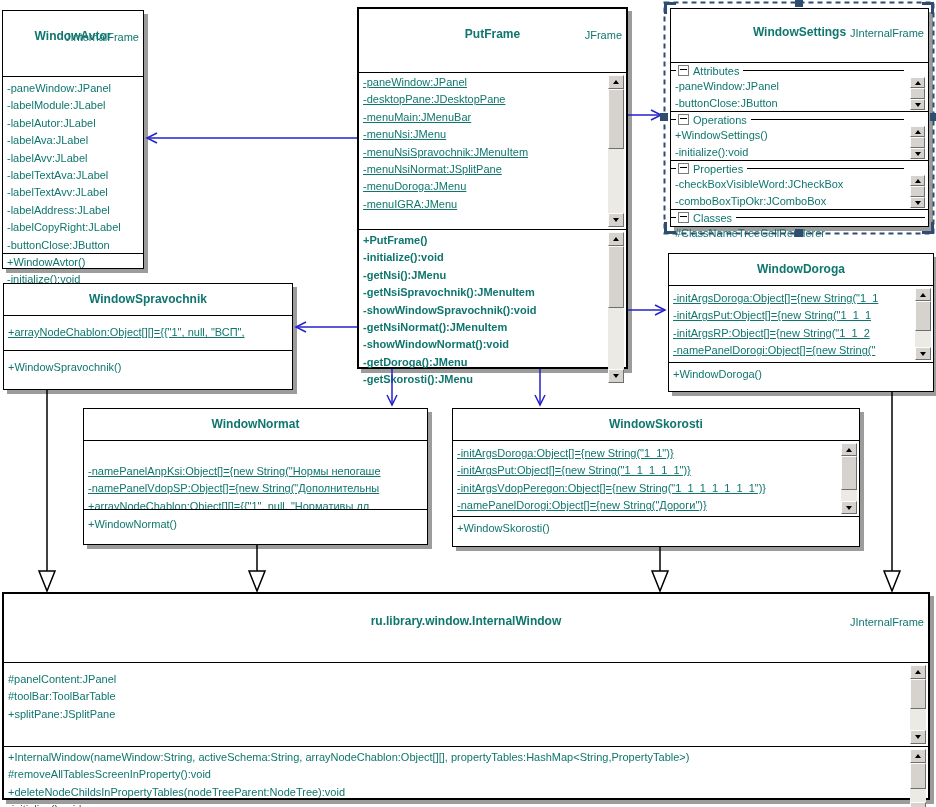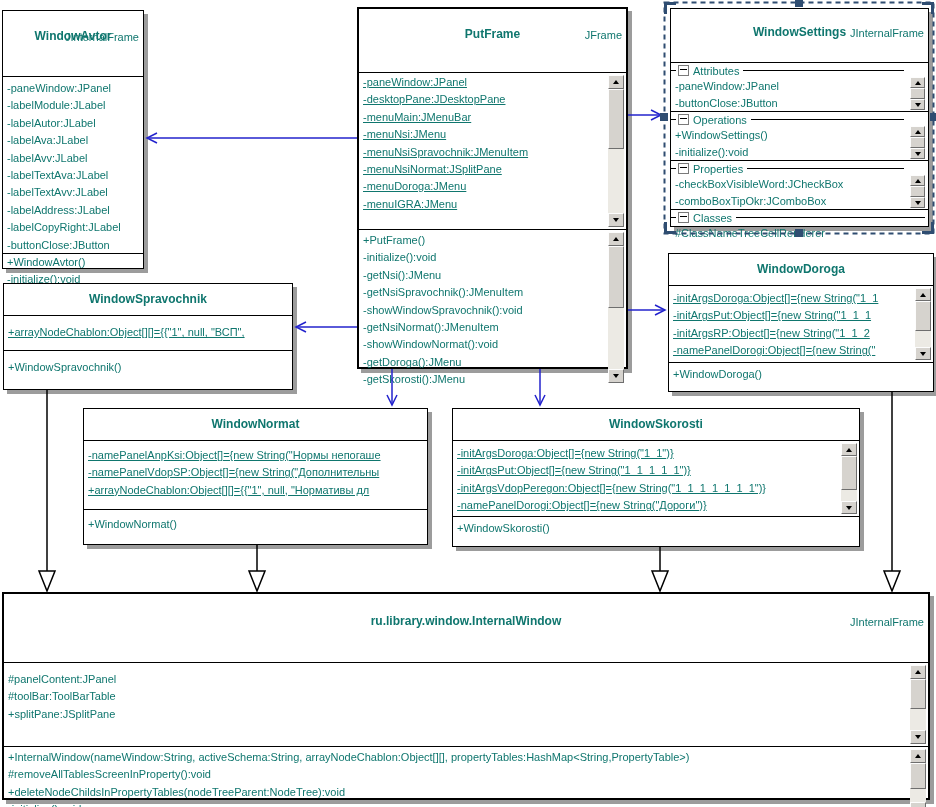--- a/index.html
+++ b/index.html
@@ -86,21 +86,21 @@
         <div class="sb-btn">
             <span class="tri-up"></span>
           </div>
         <div class="sb-thumb" style="height:60px;"></div>
         <div class="sb-track"></div>
         <div class="sb-btn">
             <span class="tri-down"></span>
           </div>
       </div>
     </div>
-    <div class="sec" style="height:156px;padding-top:2px;">
+    <div class="sec" style="height:156px;padding-top:2px;font-weight:bold;">
       <div class="mrow">+PutFrame()</div>
       <div class="mrow">-initialize():void</div>
       <div class="mrow">-getNsi():JMenu</div>
       <div class="mrow">-getNsiSpravochnik():JMenuItem</div>
       <div class="mrow">-showWindowSpravochnik():void</div>
       <div class="mrow">-getNsiNormat():JMenuItem</div>
       <div class="mrow">-showWindowNormat():void</div>
       <div class="mrow">-getDoroga():JMenu</div>
       <div class="mrow">-getSkorosti():JMenu</div>
       <div class="vsb">
@@ -223,21 +223,21 @@
     </div>
     <div class="sec" style="height:29px;padding-top:3px;">
       <div class="mrow">+WindowDoroga()</div>
     </div>
   </div>
 
   <div class="ubox" style="left:83px;top:408px;width:345px;height:137px;">
     <div class="hdr short" style="height:31px;">
       <div class="cname">WindowNormat</div>
     </div>
-    <div class="sec" style="height:69px;padding-top:6px;">
+    <div class="sec" style="height:69px;padding-top:22px;">
       <div class="mrow u">-namePanelAnpKsi:Object[]={new String("Нормы непогаше</div>
       <div class="mrow u">-namePanelVdopSP:Object[]={new String("Дополнительны</div>
       <div class="mrow u">+arrayNodeChablon:Object[][]={{"1", null, "Нормативы дл</div>
     </div>
     <div class="sec" style="height:35px;padding-top:6px;">
       <div class="mrow">+WindowNormat()</div>
     </div>
   </div>
 
   <div class="ubox" style="left:452px;top:408px;width:408px;height:139px;">

